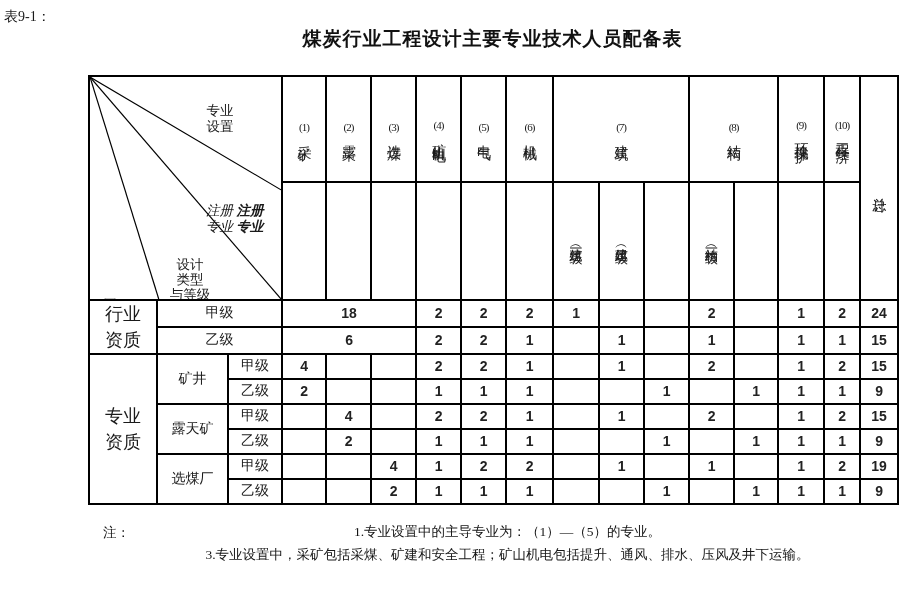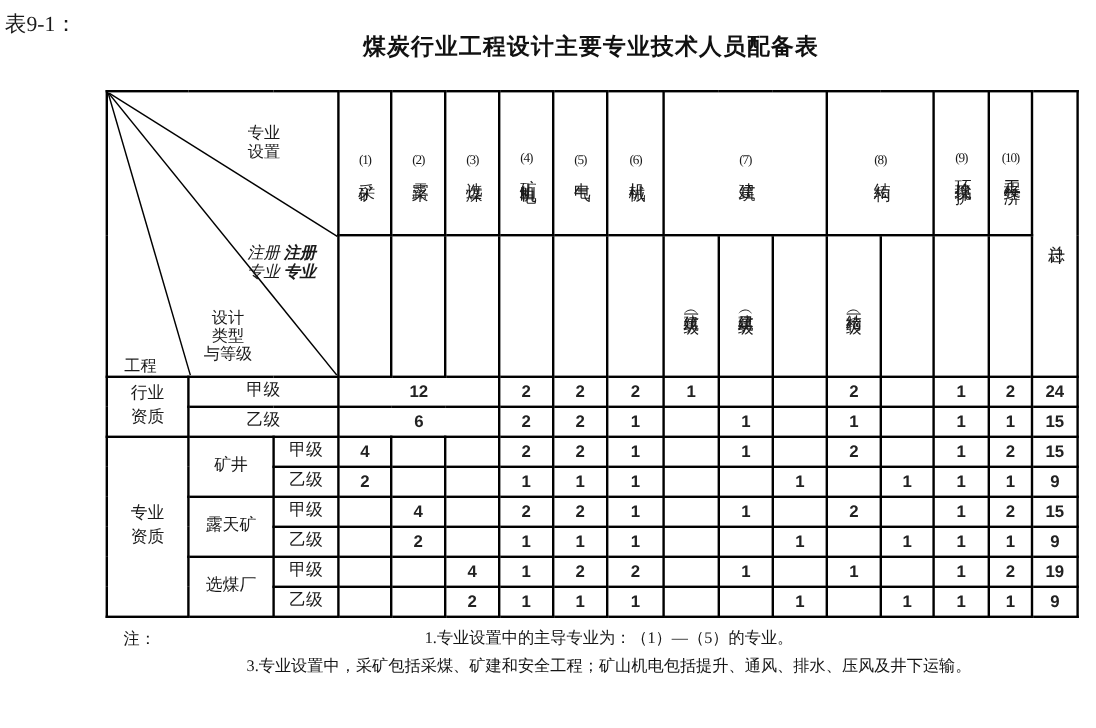--- a/index.html
+++ b/index.html
@@ -1,33 +1,33 @@
 <!DOCTYPE html>
 <html><head>
 <meta charset="utf-8">
 <style>
   html,body{margin:0;padding:0;}
   body{width:913px;height:607px;background:#fff;position:relative;
        font-family:"Liberation Serif", serif;color:#1a1a1a;overflow:hidden;}
-  .table-label{position:absolute;left:4px;top:8px;font-size:18px;text-align:center;}
+  .table-label{position:absolute;left:4px;top:8px;font-size:14px;text-align:center;}
   .doc-title{position:absolute;left:88px;top:26px;width:809px;text-align:center;
              font-size:19px;font-weight:bold;letter-spacing:1px;color:#111;font-family:Liberation Mono, monospace;}
   table.grid{position:absolute;left:88px;top:75px;width:809px;border-collapse:collapse;table-layout:fixed;}
   table.grid td{border:2px solid #000;padding:0;text-align:center;vertical-align:middle;
                 font-size:14px;line-height:1.2;overflow:hidden;}
-  tr.rA{height:120px;}
+  tr.rA{height:106px;}
   tr.rB{height:118px;}
   tr.rD{height:25px;}
   td.ch{vertical-align:top;padding-top:5px;}
   td.sub{vertical-align:top;padding-top:4px;}
   .num{font-size:11px;line-height:13px;letter-spacing:-1px;}
   .vt{writing-mode:vertical-rl;text-orientation:upright;margin:0 auto;
       font-size:14px;line-height:1;letter-spacing:2px;}
   td.sub .vt{font-size:13px;letter-spacing:1px;}
-  .wrap2{width:2em;margin:0 auto;word-break:break-all;line-height:1.45;font-size:14px;}
+  .wrap2{width:2em;margin:0 auto;word-break:break-all;line-height:1.45;font-size:18px;}
   td.d{font-family:"Liberation Sans", sans-serif;font-weight:bold;font-size:13px;color:#222;}
   td.diag{position:relative;padding:0;}
   .diag svg{position:absolute;left:0;top:0;width:100%;height:100%;}
   .dl{position:absolute;font-size:13.5px;line-height:15px;}
   .dl span{display:block;}
   .dl-top{left:100px;top:26px;width:60px;text-align:center;line-height:16px;}
   .dl-reg{left:116px;top:126px;line-height:16px;white-space:nowrap;font-style:italic;}
   .dl-reg b{font-weight:bold;}
   .dl-left{left:8px;top:176px;width:38px;text-align:center;margin-top:44px;}
   .dl-mid{left:76px;top:180px;width:48px;text-align:center;}
@@ -155,21 +155,21 @@
     <td></td>
     <td></td>
     <td></td>
   </tr>
 
   <tr class="rD">
     <td rowspan="2">
           <div class="wrap2">行业资质</div>
         </td>
     <td colspan="2">甲级</td>
-    <td class="d" colspan="3">12</td>
+    <td class="d" colspan="3">18</td>
     <td class="d">2</td>
     <td class="d">2</td>
     <td class="d">2</td>
     <td class="d">1</td>
     <td class="d"></td>
     <td class="d"></td>
     <td class="d">2</td>
     <td class="d"></td>
     <td class="d">1</td>
     <td class="d">2</td>

